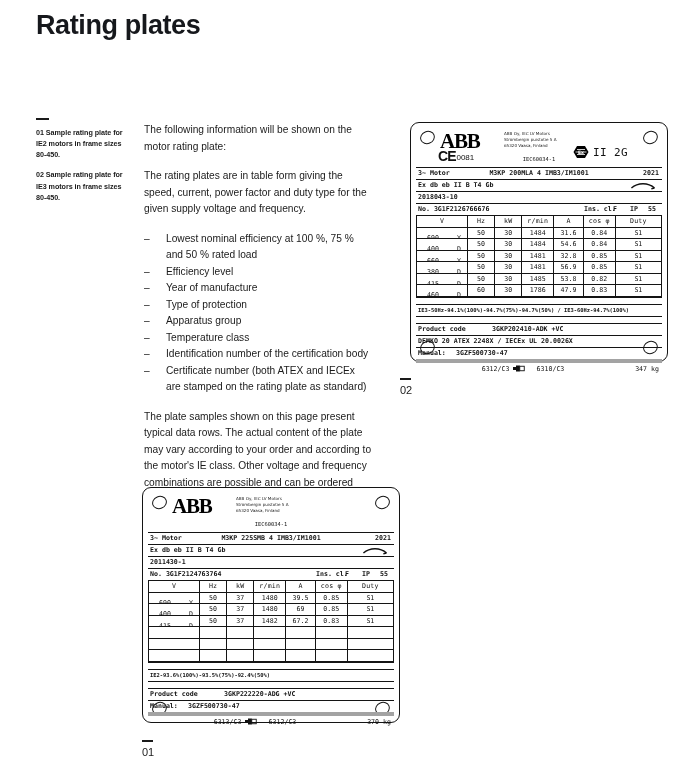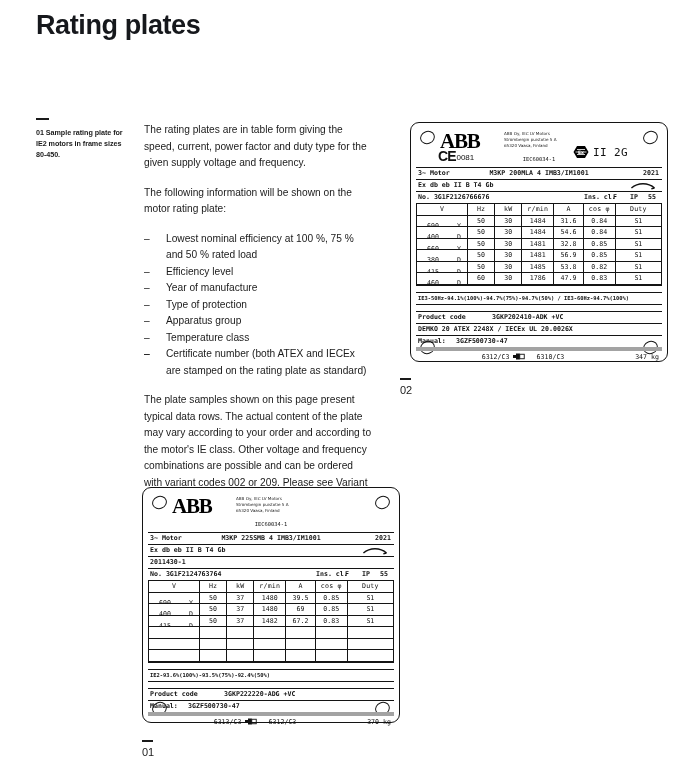--- a/index.html
+++ b/index.html
@@ -248,33 +248,34 @@
   .foot-pad { height: 15px; }
 </style>
 </head>
 <body>
 
 <div class="page-title">Rating plates</div>
 
 <div class="caption-col">
   <div class="caption-rule"></div>
   <div class="caption-block">01 Sample rating plate for IE2 motors in frame sizes 80-450.</div>
+  <div class="caption-block">02 Sample rating plate for IE3 motors in frame sizes 80-450.</div>
 </div>
 
 <div class="body-col">
+  <p>The following information will be shown on the motor rating plate:</p>
   <p>The rating plates are in table form giving the speed, current, power factor and duty type for the given supply voltage and frequency.</p>
-  <p>The following information will be shown on the motor rating plate:</p>
   <ul class="bullet-list">
     <li><span class="dash">–</span><span>Lowest nominal efficiency at 100 %, 75 % and 50 % rated load</span></li>
     <li><span class="dash">–</span><span>Efficiency level</span></li>
     <li><span class="dash">–</span><span>Year of manufacture</span></li>
     <li><span class="dash">–</span><span>Type of protection</span></li>
     <li><span class="dash">–</span><span>Apparatus group</span></li>
     <li><span class="dash">–</span><span>Temperature class</span></li>
-    <li><span class="dash">–</span></li>
+    <li><span class="dash">–</span><span>Identification number of the certification body</span></li>
     <li><span class="dash">–</span><span>Certificate number (both ATEX and IECEx are stamped on the rating plate as standard)</span></li>
   </ul>
   <p>The plate samples shown on this page present typical data rows. The actual content of the plate may vary according to your order and according to the motor's IE class. Other voltage and frequency combinations are possible and can be ordered with variant codes 002 or 209. Please see Variant code section.</p>
 </div>
 
 <div class="plate" id="plate-top" style="left:410px; top:122px; width:258px; height:240px;">
   <div class="plate-inner">
     <div class="hole tl"></div>
     <div class="hole tr"></div>
     <div class="hole bl"></div>
@@ -305,20 +306,23 @@
       <span class="r">2021</span>
     </div>
 
     <div class="prow">
       <span class="l">Ex db eb II B T4 Gb</span>
       <svg class="arrow-rot" viewBox="0 0 40 14">
         <path d="M2 11 C12 2, 28 2, 38 11 L33 7 M38 11 L33 12" stroke="#111" stroke-width="2.2" fill="none"></path>
       </svg>
     </div>
 
+    <div class="prow">
+      <span class="l">2018043-10</span>
+    </div>
 
     <div class="prow">
       <span class="l">No. 3G1F2126766676</span>
       <span style="position:absolute; left:168px;">Ins. cl.</span>
       <span style="position:absolute; left:197px;">F</span>
       <span style="position:absolute; left:214px;">IP</span>
       <span style="position:absolute; left:232px;">55</span>
     </div>
 
     <table class="ptab">

